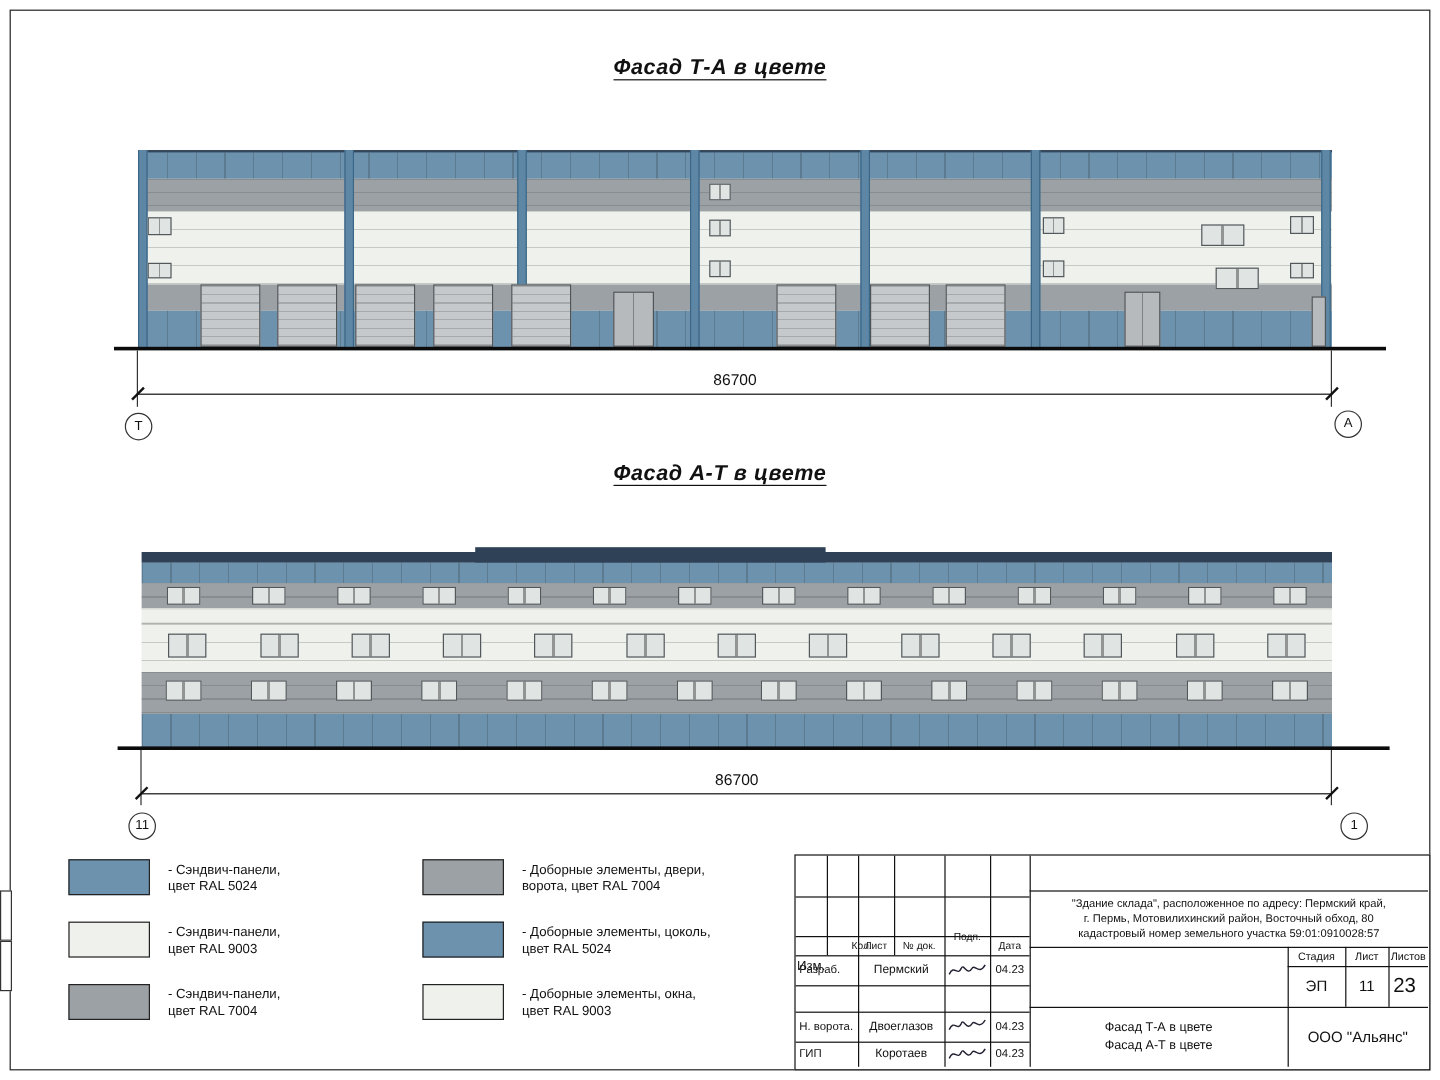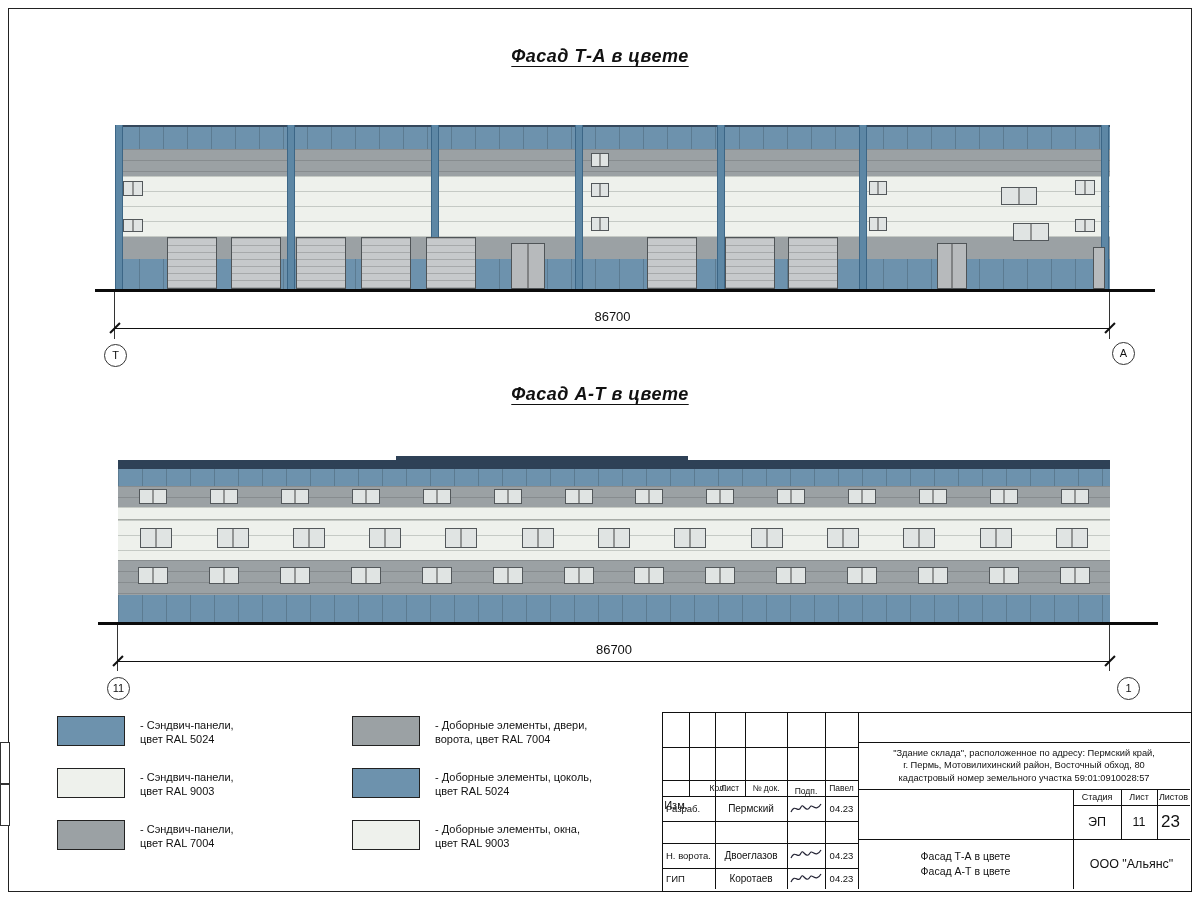--- a/index.html
+++ b/index.html
@@ -209,22 +209,22 @@
   <div class="hl" style="left:195px;top:126px;width:332px"></div>
   <div class="hl" style="left:410px;top:92px;width:117px"></div>
   <div class="vl" style="left:410px;top:76px;height:100px"></div>
   <div class="vl" style="left:458px;top:76px;height:50px"></div>
   <div class="vl" style="left:494px;top:76px;height:50px"></div>
 
   <div class="cell" style="left:0;top:84px;width:26px;height:16px;font-size:11px">Изм.</div>
   <div class="cell" style="left:42px;top:67px;width:26px;height:16px;font-size:8.5px">Кол.</div>
   <div class="cell" style="left:52px;top:67px;width:30px;height:16px;font-size:8.5px">Лист</div>
   <div class="cell" style="left:82px;top:67px;width:42px;height:16px;font-size:8.5px">№ док.</div>
-  <div class="cell" style="left:124px;top:70px;width:38px;height:16px;font-size:8.5px">Подп.</div>
-  <div class="cell" style="left:162px;top:67px;width:33px;height:16px;font-size:8.5px">Павел</div>
+  <div class="cell" style="left:124px;top:59px;width:38px;height:16px;font-size:8.5px">Подп.</div>
+  <div class="cell" style="left:162px;top:67px;width:33px;height:16px;font-size:8.5px">Дата</div>
 
   <div class="cell left-cell" style="left:0;top:83px;width:52px;height:25px;font-size:9.5px">Разраб.</div>
   <div class="cell" style="left:52px;top:83px;width:72px;height:25px;font-size:10px">Пермский</div>
   <div class="cell" style="left:162px;top:83px;width:33px;height:25px;font-size:9.5px">04.23</div>
   <svg class="sig" style="left:126px;top:88px" width="34" height="16" viewBox="0 0 34 16">
       <path d="M2 11 C6 2,9 13,12 6 C14 1,17 13,21 6 C23 2,27 12,32 3" stroke="#223" fill="none" stroke-width="1.2"></path>
     </svg>
 
   <div class="cell left-cell" style="left:0;top:130px;width:52px;height:25px;font-size:9.5px">Н. ворота.</div>
   <div class="cell" style="left:52px;top:130px;width:72px;height:25px;font-size:10px">Двоеглазов</div>

